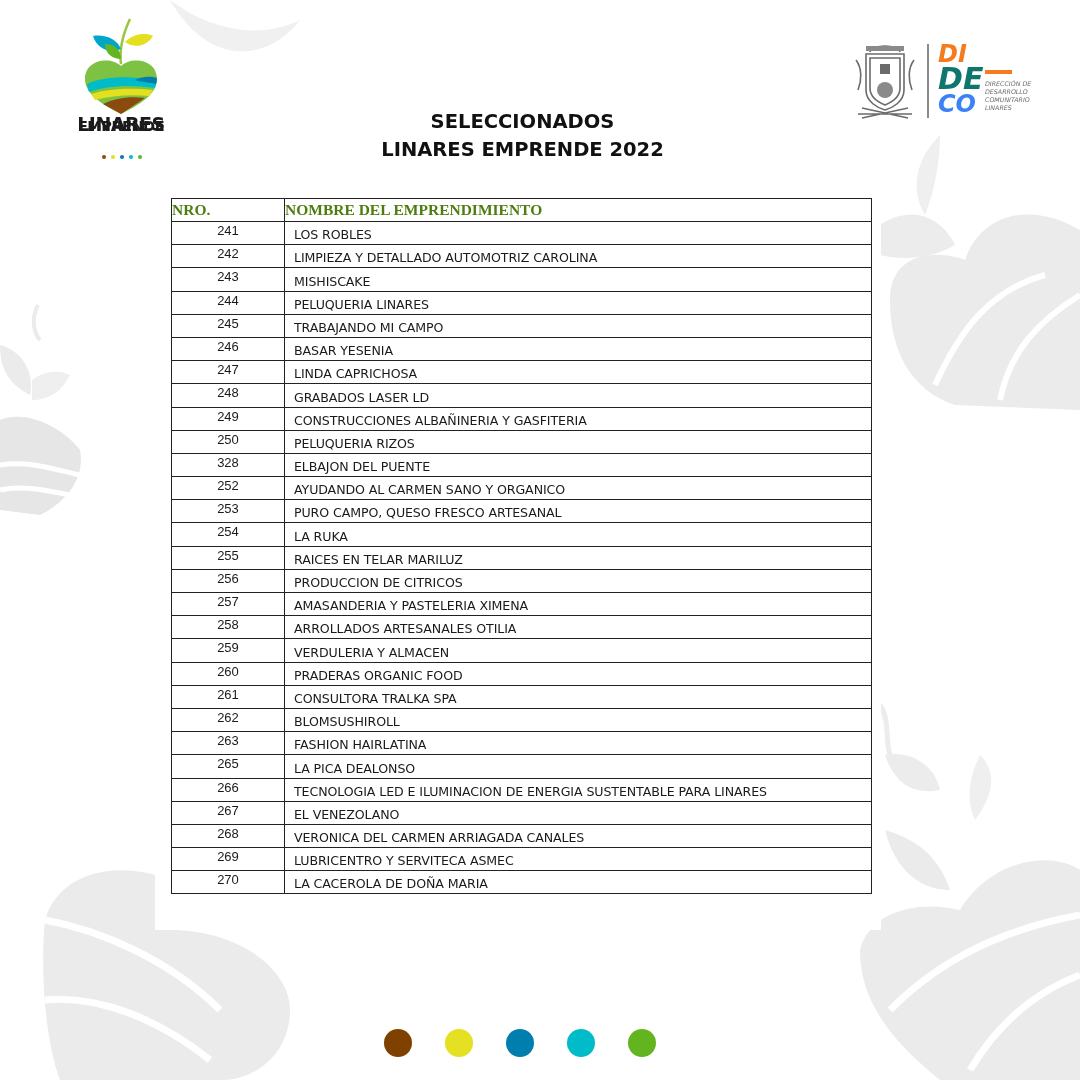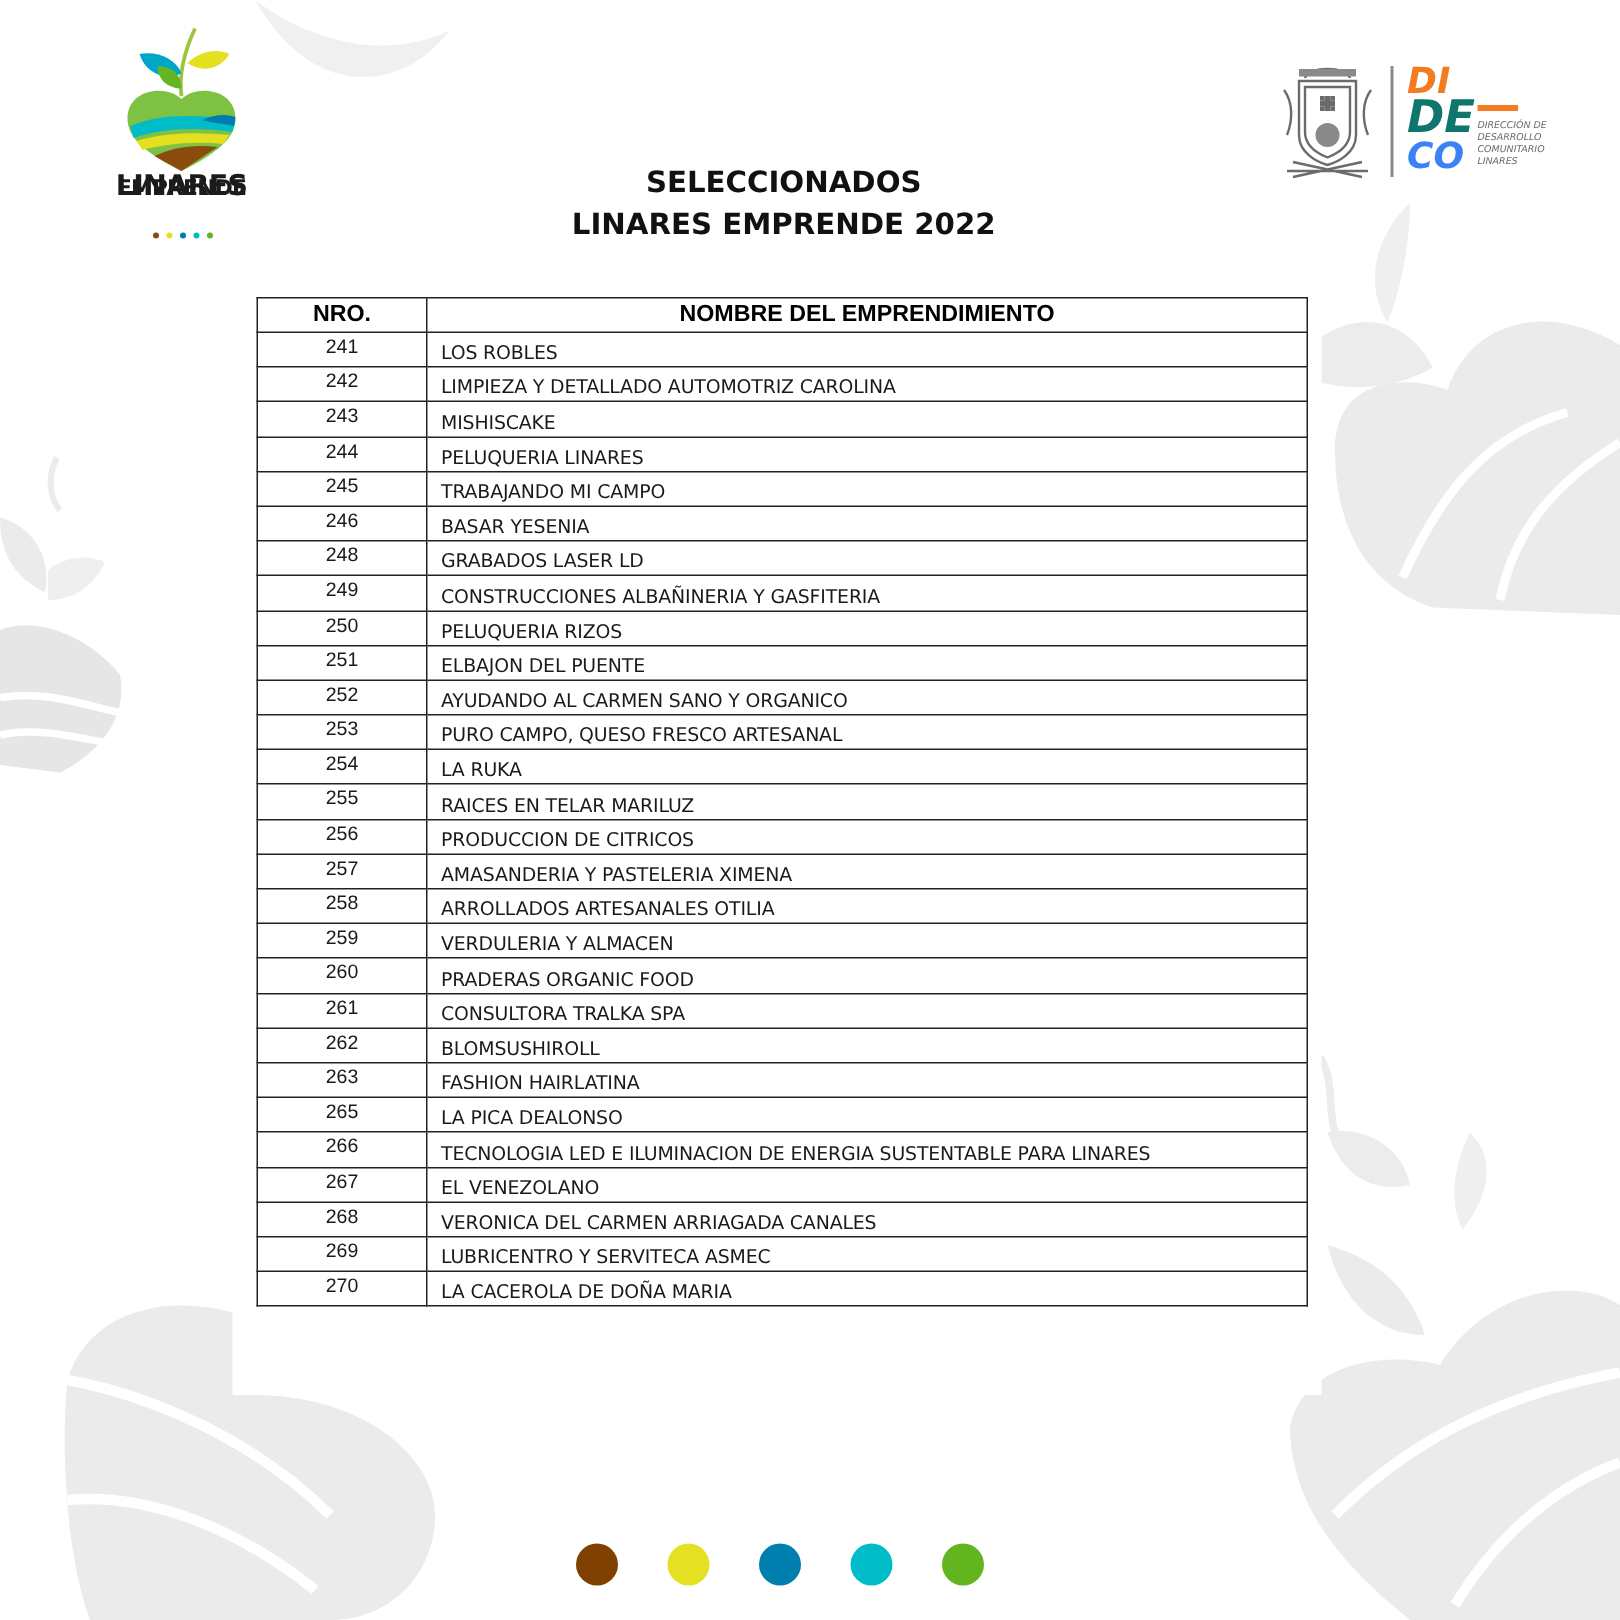--- a/index.html
+++ b/index.html
@@ -23,22 +23,22 @@
     .title div { white-space: nowrap; }
     table.list {
       position: absolute; left: 171px; top: 198px; width: 701px;
       border-collapse: collapse; table-layout: fixed;
     }
     table.list th, table.list td {
       border: 1.2px solid #222; padding: 0; height: 22.2px;
       color: #1a1a1a; font-size: 14px;
     }
     table.list th {
-      font-family: Liberation Sans, sans-serif; font-weight: bold; font-size: 15.5px;
-      text-align: center; height: 22px; line-height: 20px; color: #000000;
+      font-family: Liberation Serif, serif; font-weight: bold; font-size: 15.5px;
+      text-align: left; height: 22px; line-height: 20px; color: #4d7c0f;
     }
     table.list td.num {
       text-align: center; font-family: "Liberation Sans", sans-serif; font-size: 13px;
       vertical-align: top; line-height: 17px;
     }
     table.list td.name {
       padding-left: 9px; font-family: "DejaVu Sans", sans-serif; font-size: 12.6px;
       vertical-align: bottom; line-height: 18px; white-space: nowrap; letter-spacing: -0.1px; margin-left: 44px;
     }
     .dots { position: absolute; left: 384px; top: 1029px; height: 28px; display: flex; gap: 33px; }
@@ -171,33 +171,37 @@
       </tr>
       <tr>
         <td class="num">245</td>
         <td class="name">TRABAJANDO MI CAMPO</td>
       </tr>
       <tr>
         <td class="num">246</td>
         <td class="name">BASAR YESENIA</td>
       </tr>
       <tr>
+        <td class="num">247</td>
+        <td class="name">LINDA CAPRICHOSA</td>
+      </tr>
+      <tr>
         <td class="num">248</td>
         <td class="name">GRABADOS LASER LD</td>
       </tr>
       <tr>
         <td class="num">249</td>
         <td class="name">CONSTRUCCIONES ALBAÑINERIA Y GASFITERIA</td>
       </tr>
       <tr>
         <td class="num">250</td>
         <td class="name">PELUQUERIA RIZOS</td>
       </tr>
       <tr>
-        <td class="num">251</td>
+        <td class="num">328</td>
         <td class="name">ELBAJON DEL PUENTE</td>
       </tr>
       <tr>
         <td class="num">252</td>
         <td class="name">AYUDANDO AL CARMEN SANO Y ORGANICO</td>
       </tr>
       <tr>
         <td class="num">253</td>
         <td class="name">PURO CAMPO, QUESO FRESCO ARTESANAL</td>
       </tr>

